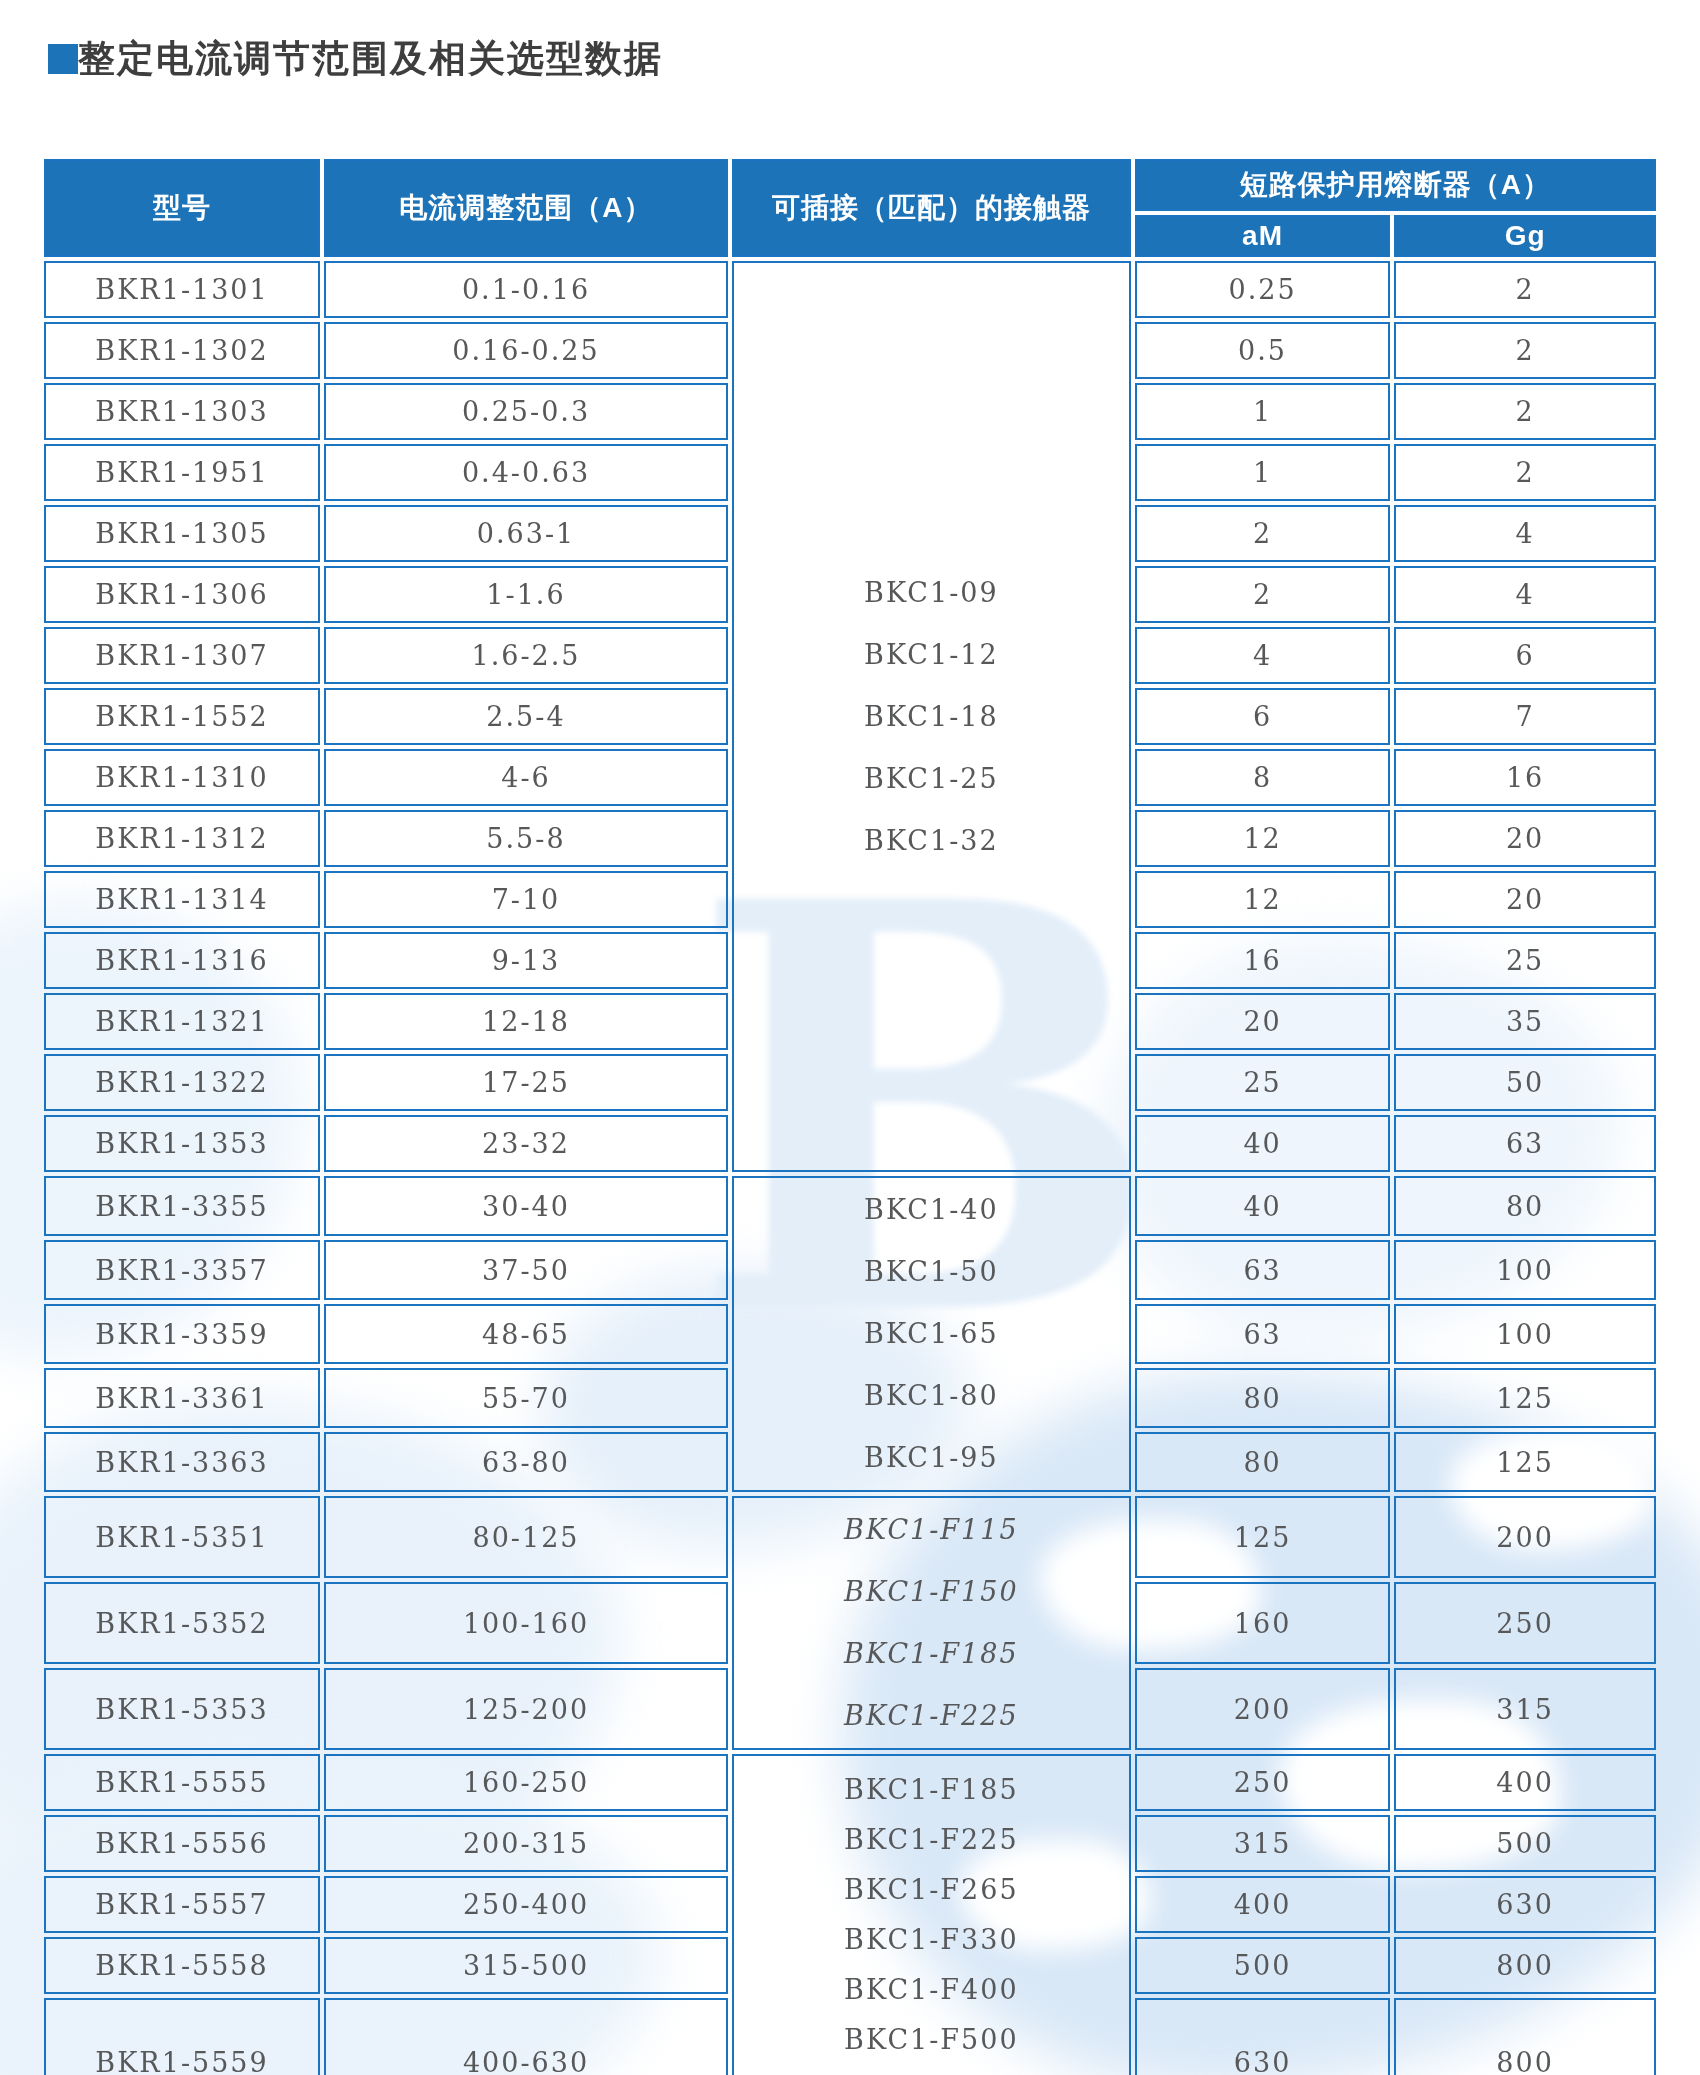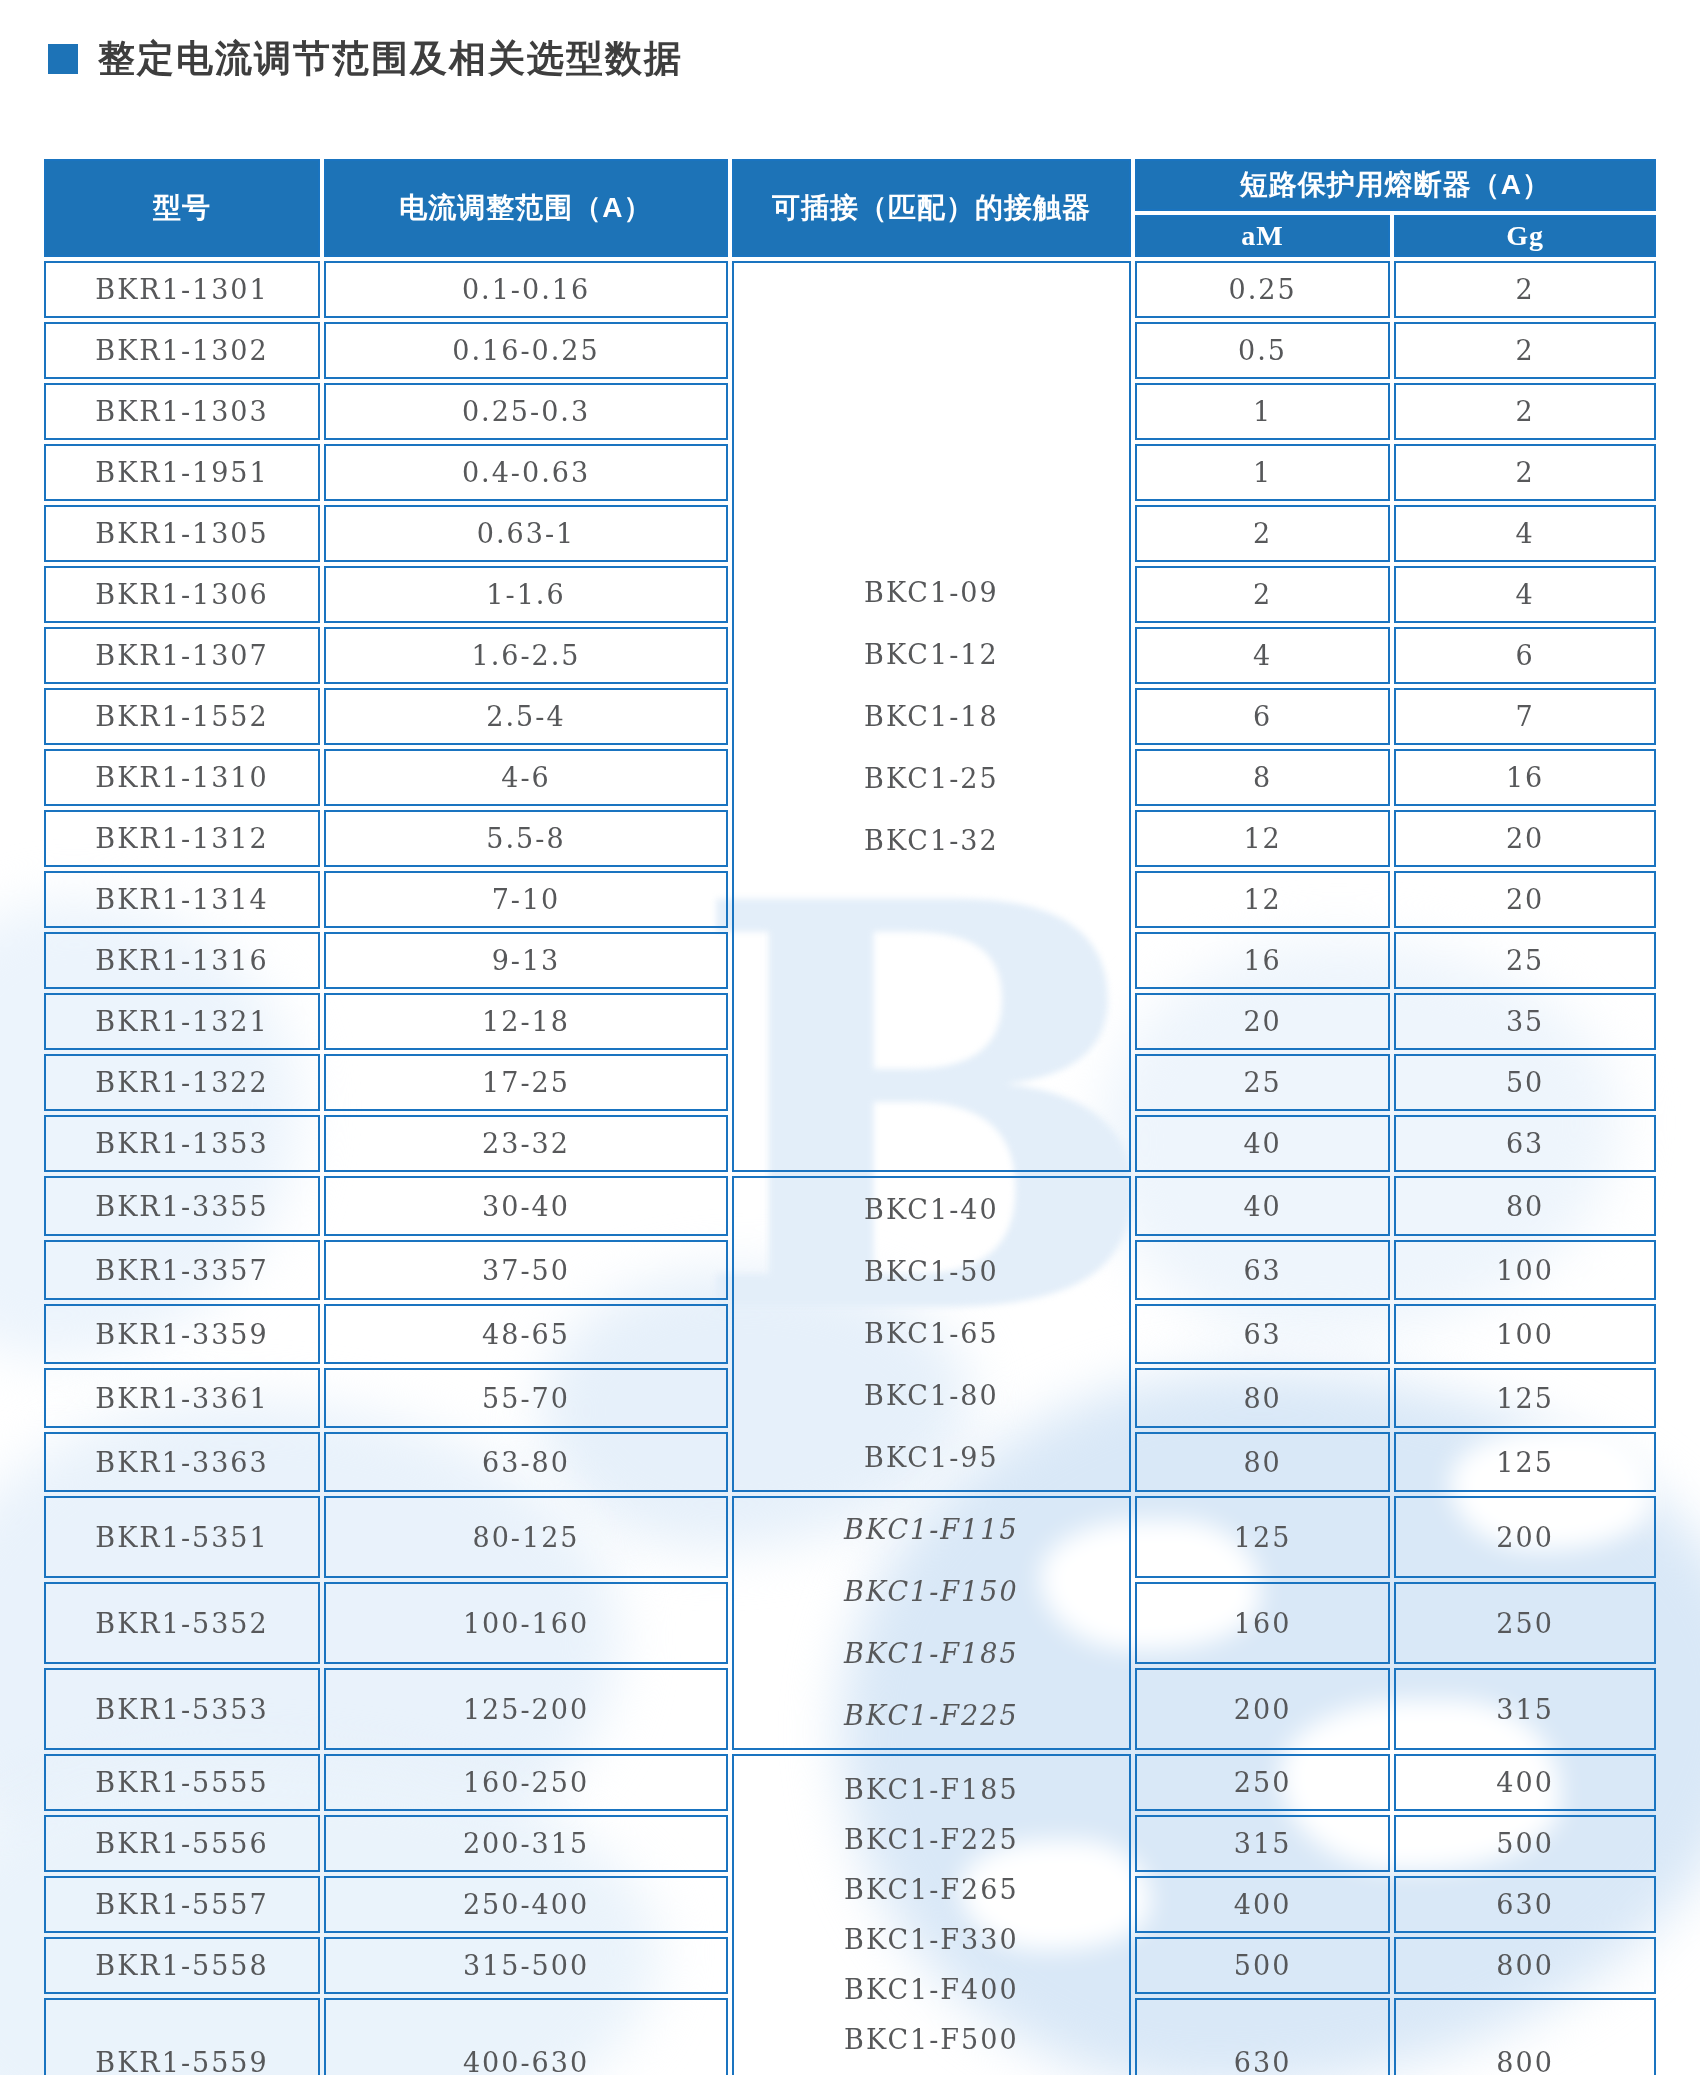--- a/index.html
+++ b/index.html
@@ -14,21 +14,21 @@
   .wm-letter{
     position:absolute;left:690px;top:830px;z-index:0;
     font-family:"DejaVu Serif", serif;font-weight:bold;
     font-size:560px;line-height:1;color:#e3eef9;filter:blur(3px);
   }
   .island{position:absolute;background:#ffffff;filter:blur(12px);border-radius:50% 40% 55% 45%/45% 55% 40% 60%;}
   
   .title-row{position:absolute;left:48px;top:34px;z-index:2;display:flex;align-items:center;}
   .title-square{width:30px;height:30px;background:var(--accent,#1473b5);flex:0 0 auto;}
   .title-text{
-    margin-left:20px;font-size:37px;font-weight:bold;color:#3e3e3e;
+    font-size:37px;font-weight:bold;color:#3e3e3e;
     letter-spacing:2px;white-space:nowrap;
   }
   
   .table-wrap{
     position:absolute;left:40px;top:155px;width:1620px;z-index:1;
     border-bottom:6px solid var(--border,#1a74c0);
   }
   table{
     width:100%;table-layout:fixed;
     border-collapse:separate;border-spacing:4px;
@@ -38,21 +38,21 @@
     border:2px solid var(--border,#1a74c0);
     text-align:center;vertical-align:middle;
     overflow:hidden;
   }
   thead th{
     background:var(--accent,#1d73b7);
     color:#ffffff;font-weight:bold;font-size:28px;
     letter-spacing:1px;
   }
   thead tr.h1 th{height:46px;}
-  thead tr.h2 th{height:36px;font-family:Liberation Serif, serif;}
+  thead tr.h2 th{height:36px;}
   tbody td{
     font-family:"DejaVu Serif", serif;
     font-size:27px;color:#57585a;letter-spacing:2px;
     height:51px;background:transparent;
   }
   tbody td.tall{height:122px;}
   td.contactor-cell{letter-spacing:2px;}
   td.contactor-cell div{white-space:nowrap;text-align:center;}
   td.contactor-cell.g0 div,
   td.contactor-cell.g1 div{line-height:62px;}

